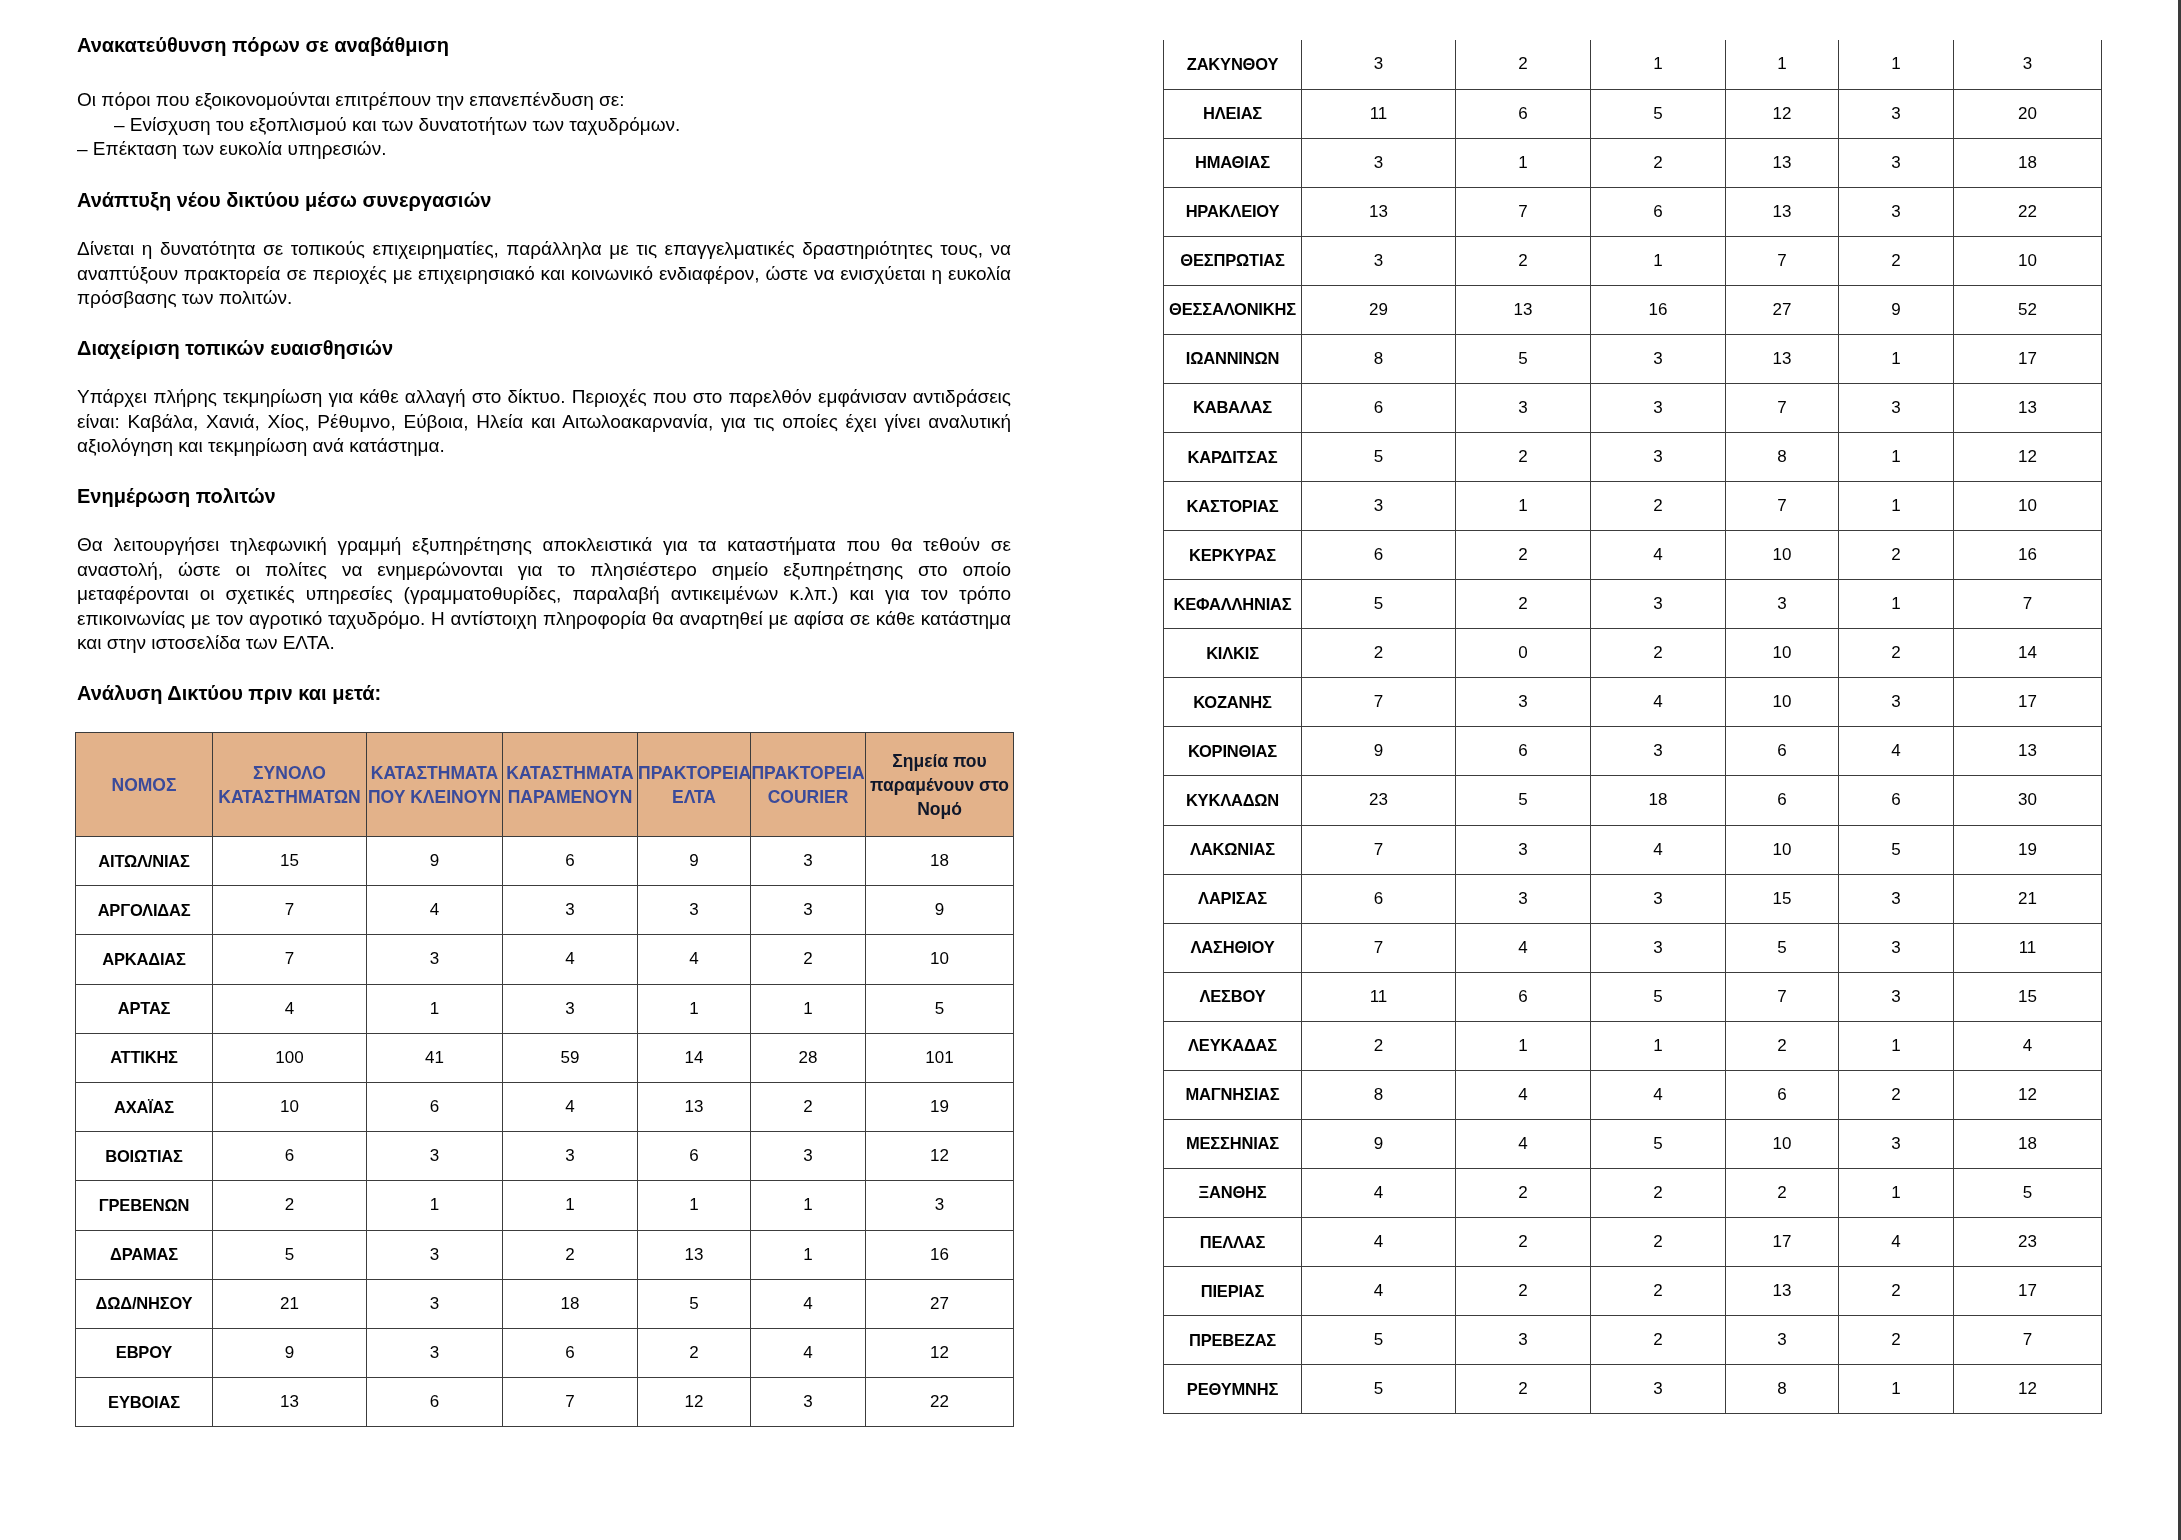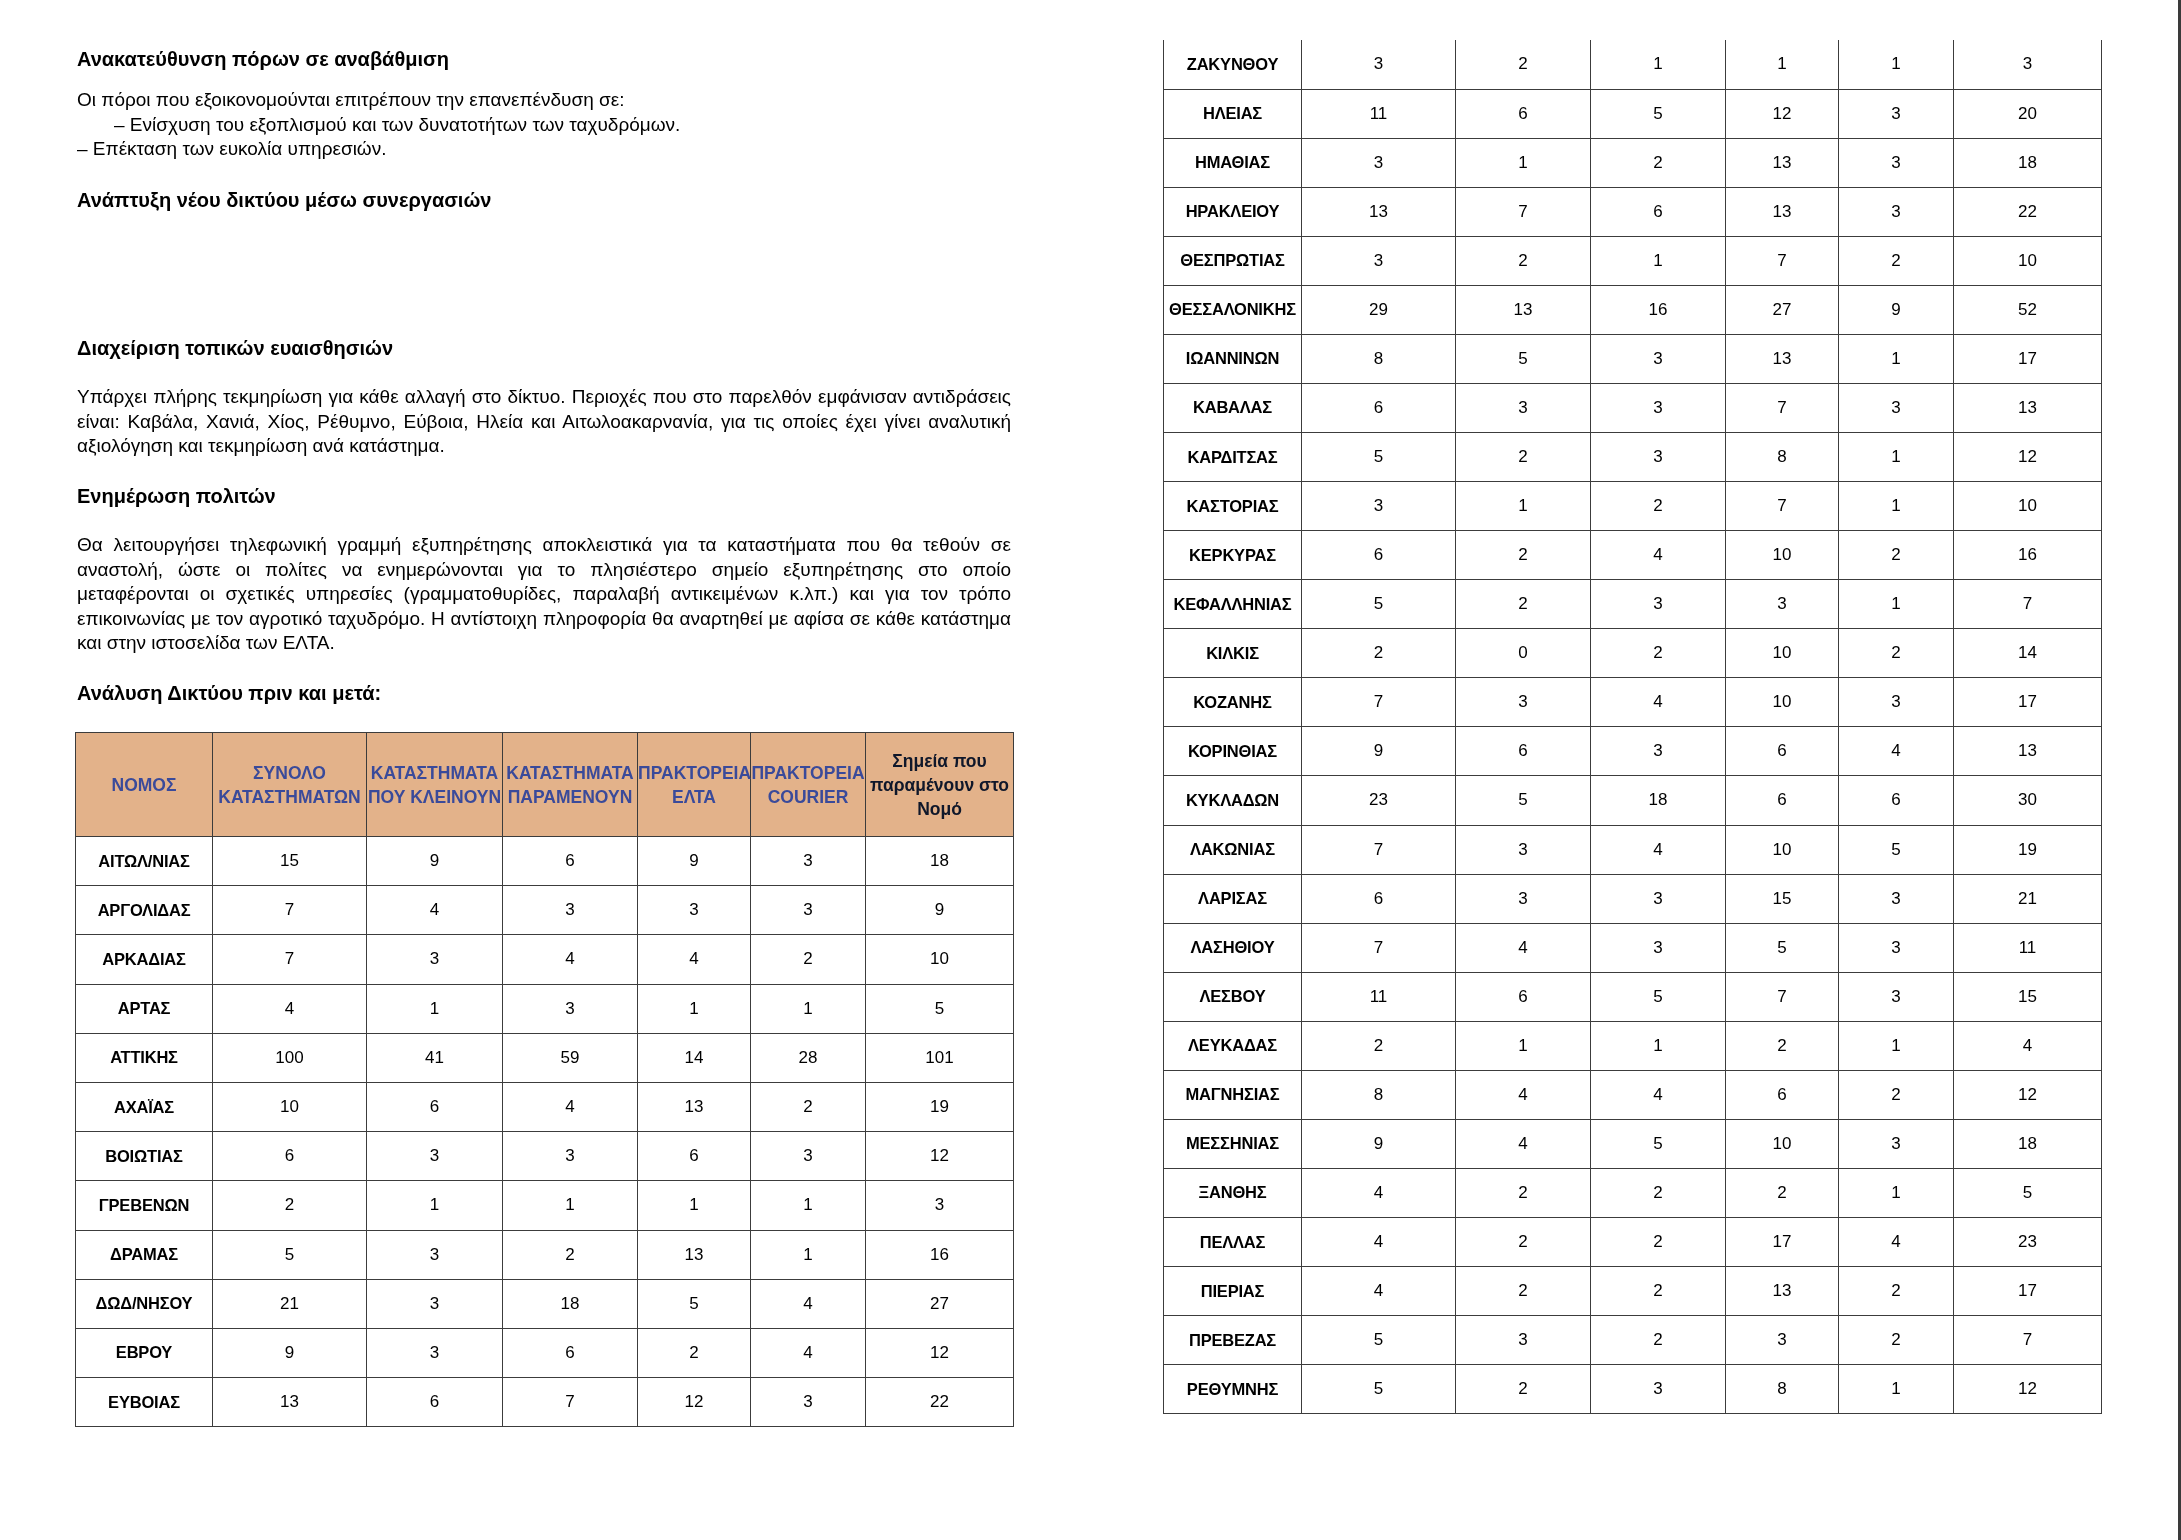--- a/index.html
+++ b/index.html
@@ -27,28 +27,29 @@
 
   #right-table { left: 73px; top: 40px; width: 938px; }
   #right-table tbody tr { height: 49.07px; }
   #right-table tr:first-child td { border-top: none; }
 </style>
 </head>
 <body>
 
 <div class="page-left">
 
-  <div class="text-block heading" style="top:47px;">Ανακατεύθυνση πόρων σε αναβάθμιση</div>
+  <div class="text-block heading" style="top:33px;">Ανακατεύθυνση πόρων σε αναβάθμιση</div>
   <div class="text-block" style="top:88px;">
     <span class="line" style="display:block;">Οι πόροι που εξοικονομούνται επιτρέπουν την επανεπένδυση σε:</span>
     <span class="line" style="display:block;margin-left:37px;">– Ενίσχυση του εξοπλισμού και των δυνατοτήτων των ταχυδρόμων.</span>
     <span class="line" style="display:block;">– Επέκταση των ευκολία υπηρεσιών.</span>
   </div>
 
   <div class="text-block heading" style="top:188px;">Ανάπτυξη νέου δικτύου μέσω συνεργασιών</div>
+  <div class="text-block para" style="top:237px;">Δίνεται η δυνατότητα σε τοπικούς επιχειρηματίες, παράλληλα με τις επαγγελματικές δραστηριότητες τους, να αναπτύξουν πρακτορεία σε περιοχές με επιχειρησιακό και κοινωνικό ενδιαφέρον, ώστε να ενισχύεται η ευκολία πρόσβασης των πολιτών.</div>
 
   <div class="text-block heading" style="top:336px;">Διαχείριση τοπικών ευαισθησιών</div>
   <div class="text-block para" style="top:385px;">Υπάρχει πλήρης τεκμηρίωση για κάθε αλλαγή στο δίκτυο. Περιοχές που στο παρελθόν εμφάνισαν αντιδράσεις είναι: Καβάλα, Χανιά, Χίος, Ρέθυμνο, Εύβοια, Ηλεία και Αιτωλοακαρνανία, για τις οποίες έχει γίνει αναλυτική αξιολόγηση και τεκμηρίωση ανά κατάστημα.</div>
 
   <div class="text-block heading" style="top:484px;">Ενημέρωση πολιτών</div>
   <div class="text-block para" style="top:533px;">Θα λειτουργήσει τηλεφωνική γραμμή εξυπηρέτησης αποκλειστικά για τα καταστήματα που θα τεθούν σε αναστολή, ώστε οι πολίτες να ενημερώνονται για το πλησιέστερο σημείο εξυπηρέτησης στο οποίο μεταφέρονται οι σχετικές υπηρεσίες (γραμματοθυρίδες, παραλαβή αντικειμένων κ.λπ.) και για τον τρόπο επικοινωνίας με τον αγροτικό ταχυδρόμο. Η αντίστοιχη πληροφορία θα αναρτηθεί με αφίσα σε κάθε κατάστημα και στην ιστοσελίδα των ΕΛΤΑ.</div>
 
   <div class="text-block heading" style="top:681px;">Ανάλυση Δικτύου πριν και μετά:</div>
 
   <table class="net" id="left-table">

